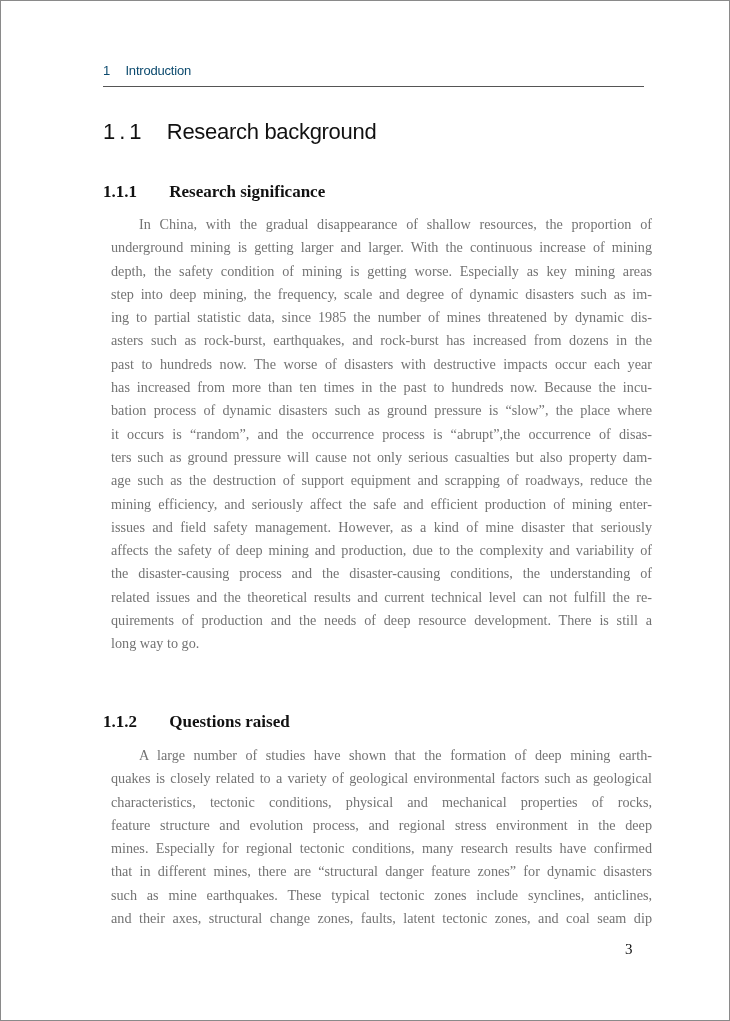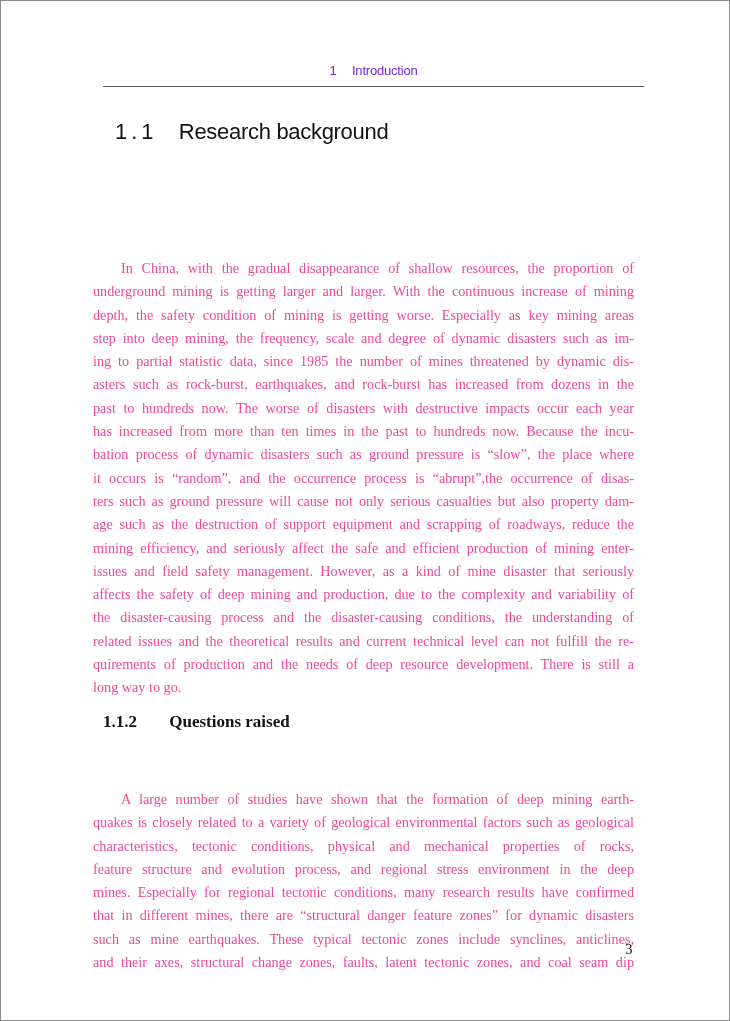--- a/index.html
+++ b/index.html
@@ -1,29 +1,29 @@
 <!DOCTYPE html>
 <html><head>
 <meta charset="utf-8">
 <style>
   html, body { margin:0; padding:0; }
   body { width:730px; height:1021px; background:#ffffff; position:relative; overflow:hidden; }
   .page-frame { position:absolute; left:0; top:0; width:728px; height:1019px; border:1px solid #8a8a8a; background:#fff; }
-  .running-header { position:absolute; left:102px; top:62px; width:541px; text-align:center;
-    font-family:"Liberation Sans", sans-serif; font-size:13px; color:#6d28d9; letter-spacing:-0.2px; }
+  .running-header { position:absolute; left:102px; top:62px; width:541px; text-align:left;
+    font-family:"Liberation Sans", sans-serif; font-size:13px; color:#0c4a6e; letter-spacing:-0.2px; }
   .running-header .num { margin-right:12px; }
   .header-rule { position:absolute; left:102px; top:85px; width:541px; height:0; border-top:1px solid #555; }
   .h1 { position:absolute; left:102px; top:118px; font-family:"Liberation Sans", sans-serif;
     font-size:22px; color:#111; letter-spacing:-0.3px; }
-  .h1 .num { display:inline-block; width:58px; letter-spacing:4px;margin-left:12px; }
+  .h1 .num { display:inline-block; width:58px; letter-spacing:4px; }
   .h2 { position:absolute; left:102px; font-family:"Liberation Serif", serif; font-weight:bold;
     font-size:17px; color:#111; }
   .h2 .num { display:inline-block; width:62px; }
-  .para { position:absolute; left:92px; width:541px; font-family:"Liberation Serif", serif;
-    font-size:14.2px; line-height:23.3px; color:#ec4899; text-align:justify;margin-top:44px; }
+  .para { position:absolute; left:110px; width:541px; font-family:"Liberation Serif", serif;
+    font-size:14.2px; line-height:23.3px; color:#737373; text-align:justify; }
   .line { display:block; text-align:justify; text-align-last:justify; height:23.3px; white-space:nowrap; overflow:visible; }
   .line.indent { padding-left:28px; }
   .line.last { text-align-last:left; }
   sup { font-size:8px; vertical-align:6px; line-height:0; }
   .page-number { position:absolute; left:624px; top:940px; font-family:"Liberation Serif", serif; font-size:15px; color:#111; }
 </style>
 </head>
 <body>
 
 <div class="page-frame">
@@ -32,20 +32,24 @@
     <span class="num">1</span>
     <span>Introduction</span>
   </div>
   <div class="header-rule"></div>
 
   <div class="h1">
     <span class="num">1.1</span>
     <span>Research background</span>
   </div>
 
+  <div class="h2" style="top:181px;">
+    <span class="num">1.1.1</span>
+    <span>Research significance</span>
+  </div>
 
   <div class="para" style="top:212px;">
     <span class="line indent">In China, with the gradual disappearance of shallow resources, the proportion of</span>
     <span class="line">underground mining is getting larger and larger. With the continuous increase of mining</span>
     <span class="line">depth, the safety condition of mining is getting worse. Especially as key mining areas</span>
     <span class="line">step into deep mining, the frequency, scale and degree of dynamic disasters such as im-</span>
     <span class="line">ing to partial statistic data, since 1985 the number of mines threatened by dynamic dis-</span>
     <span class="line">asters such as rock-burst, earthquakes, and rock-burst has increased from dozens in the</span>
     <span class="line">past to hundreds now. The worse of disasters with destructive impacts occur each year</span>
     <span class="line">has increased from more than ten times in the past to hundreds now. Because the incu-</span>

